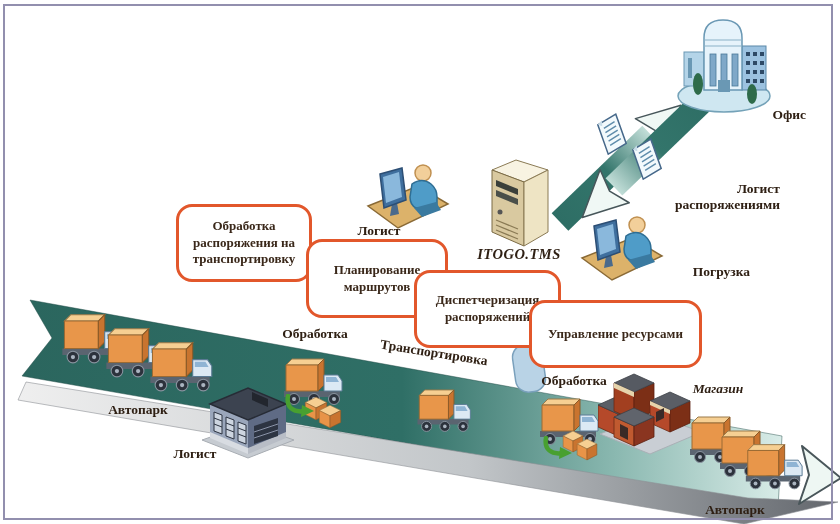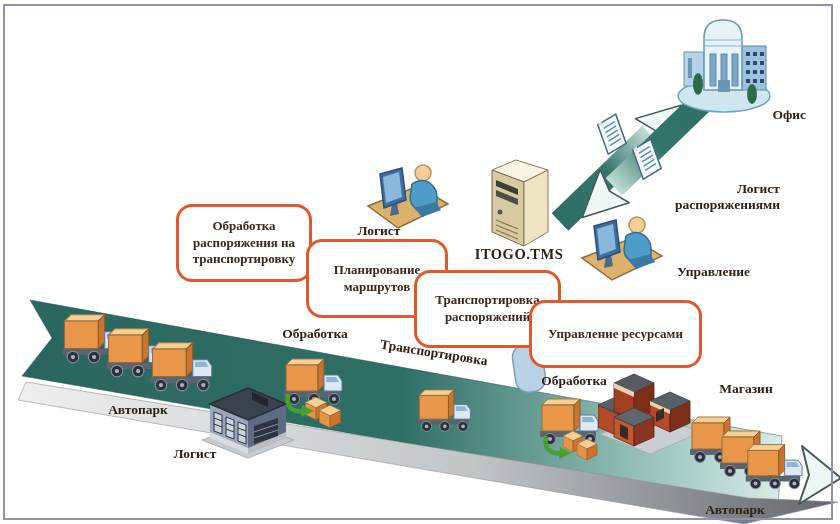--- a/index.html
+++ b/index.html
@@ -224,28 +224,28 @@
     <use href="#operator" x="366" y="160" width="84" height="70"></use>
     <use href="#operator" x="580" y="212" width="84" height="70"></use>
     <use href="#office" x="676" y="6" width="96" height="110"></use>
   </svg>
 
   <div class="lbl" style="left:88px;top:402px;width:100px;">Автопарк</div>
   <div class="lbl" style="left:150px;top:446px;width:90px;">Логист</div>
   <div class="lbl" style="left:272px;top:326px;width:86px;">Обработка</div>
   <div class="lbl rot" style="left:368px;top:345px;width:132px;">Транспортировка</div>
   <div class="lbl" style="left:524px;top:373px;width:100px;">Обработка</div>
-  <div class="lbl" style="left:700px;top:381px;width:92px;">Магазин</div>
+  <div class="lbl" style="left:672px;top:381px;width:92px;font-style:italic;">Магазин</div>
   <div class="lbl" style="left:690px;top:502px;width:90px;">Автопарк</div>
 
   <div class="lbl" style="left:344px;top:223px;width:70px;">Логист</div>
-  <div class="lbl sys" style="left:464px;top:246px;width:110px;">ITOGO.TMS</div>
-  <div class="lbl left" style="left:650px;top:264px;width:100px;">Управление</div>
+  <div class="lbl sys" style="left:464px;top:246px;width:110px;font-style:italic;">ITOGO.TMS</div>
+  <div class="lbl left" style="left:650px;top:264px;width:100px;">Погрузка</div>
   <div class="lbl left" style="left:746px;top:107px;width:60px;">Офис</div>
   <div class="lbl left" style="left:658px;top:181px;width:122px;">Логист распоряжениями</div>
 
   <div class="callout" style="left:176px;top:204px;width:136px;height:78px;">Обработка распоряжения на транспортировку</div>
   <div class="callout" style="left:306px;top:239px;width:142px;height:79px;">Планирование маршрутов</div>
-  <div class="callout" style="left:414px;top:270px;width:147px;height:78px;">Транспортировка распоряжений</div>
+  <div class="callout" style="left:414px;top:270px;width:147px;height:78px;">Диспетчеризация распоряжений</div>
   <div class="callout" style="left:529px;top:300px;width:173px;height:68px;">Управление ресурсами</div>
 
   <div class="frame"></div>
 </div>
 
 </body></html>

